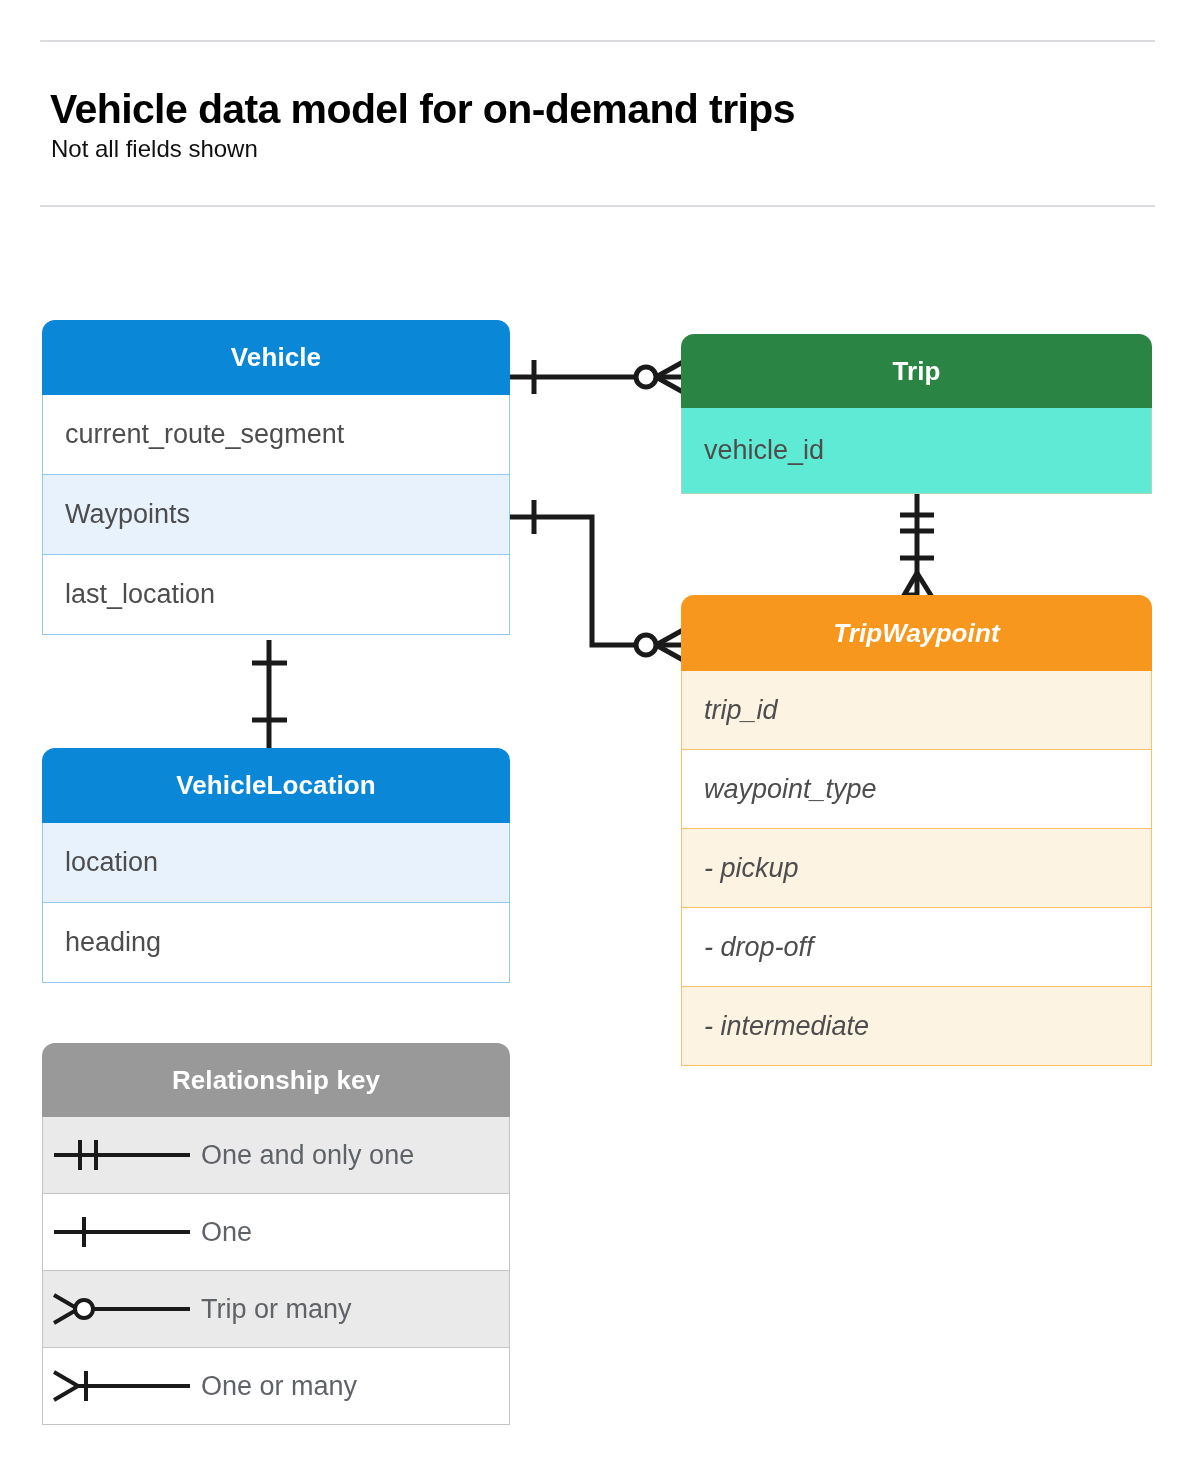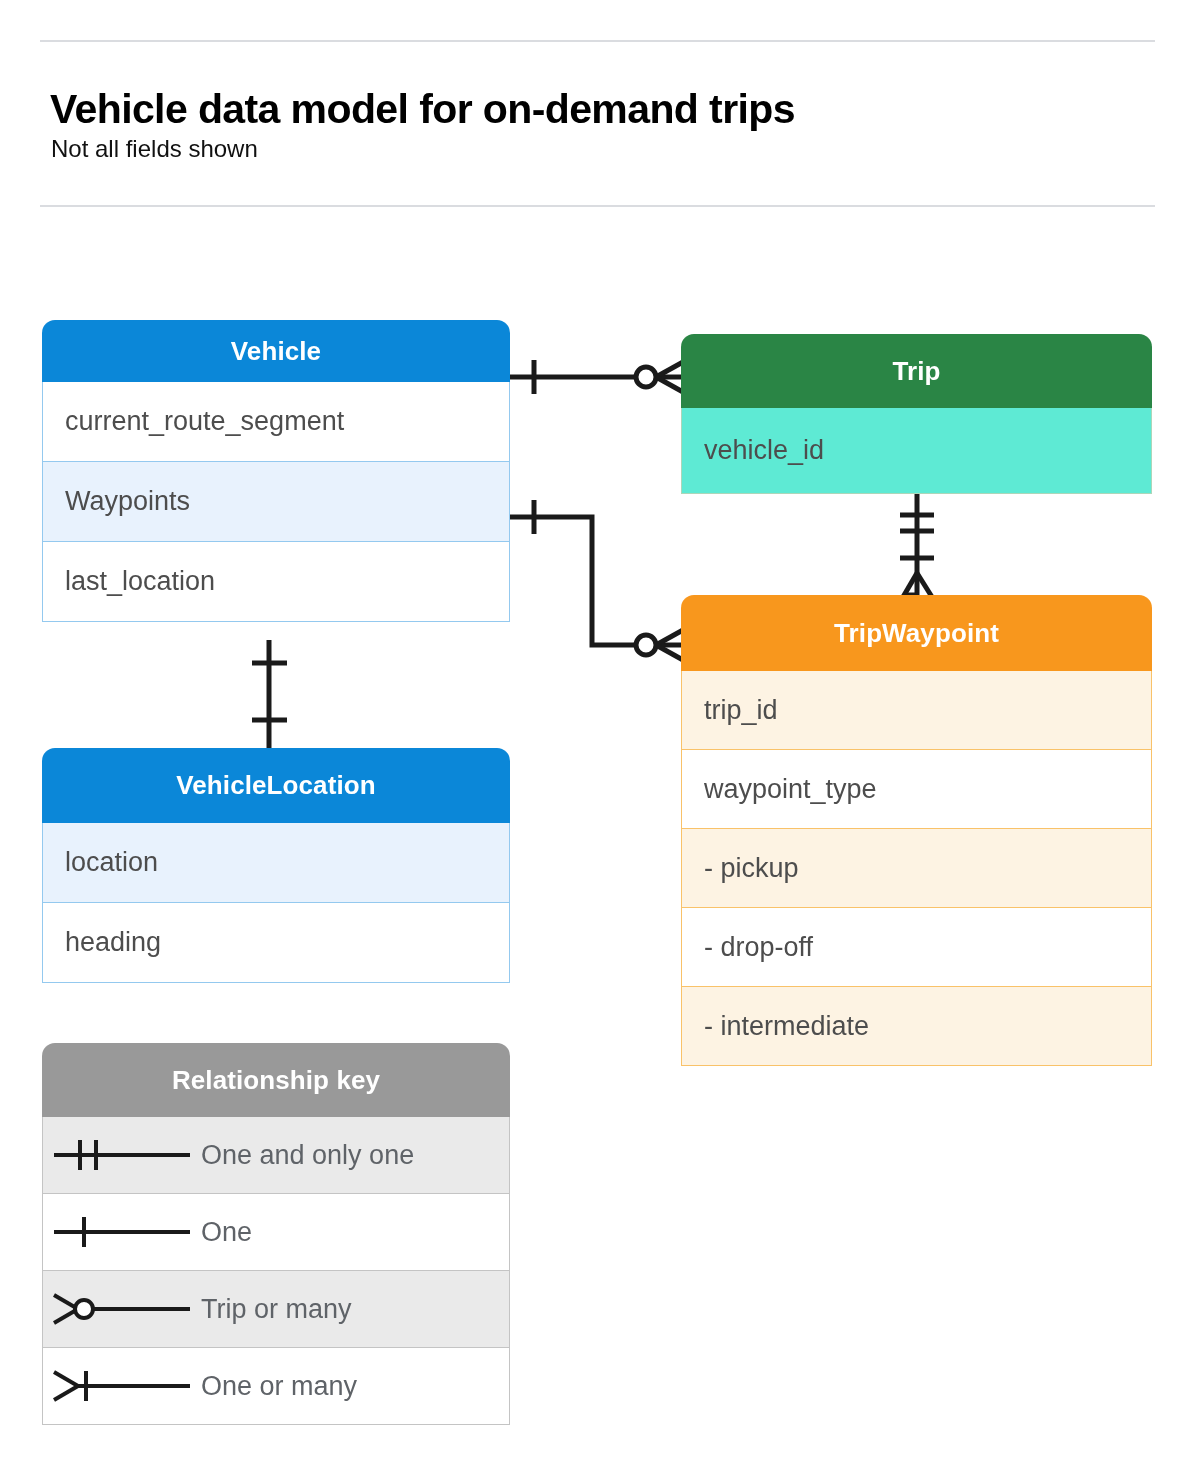--- a/index.html
+++ b/index.html
@@ -94,32 +94,32 @@
   .orange .tint-on       { background: #fdf3e3; }
   .orange .tint-off      { background: #ffffff; }
 
   
   .gray .entity-header { background: #999999; }
   .gray .tint-on       { background: #eaeaea; }
   .gray .tint-off      { background: #ffffff; }
 
   
   #entity-vehicle          { left: 42px;  top: 320px;  width: 468px; }
-  #entity-vehicle .entity-header { height: 62px; }
+  #entity-vehicle .entity-header { height: 75px; }
   #entity-vehicle .entity-row    { height: 80px; }
 
   #entity-vehicle-location { left: 42px;  top: 748px;  width: 468px; }
   #entity-vehicle-location .entity-header { height: 75px; }
   #entity-vehicle-location .entity-row    { height: 80px; }
 
   #entity-trip             { left: 681px; top: 334px;  width: 471px; }
   #entity-trip .entity-header { height: 74px; }
   #entity-trip .entity-row    { height: 86px; }
 
-  #entity-trip-waypoint    { left: 681px; top: 595px;  width: 471px; }
+  #entity-trip-waypoint    { left: 681px; top: 595px;  width: 471px; font-style: italic; }
   #entity-trip-waypoint .entity-header { height: 76px; }
   #entity-trip-waypoint .entity-row    { height: 79px; }
 
   #legend                  { left: 42px;  top: 1043px; width: 468px; }
   #legend .entity-header   { height: 74px; font-size: 26px; }
   .legend-row {
     box-sizing: border-box;
     height: 77px;
     display: flex;
     align-items: center;

